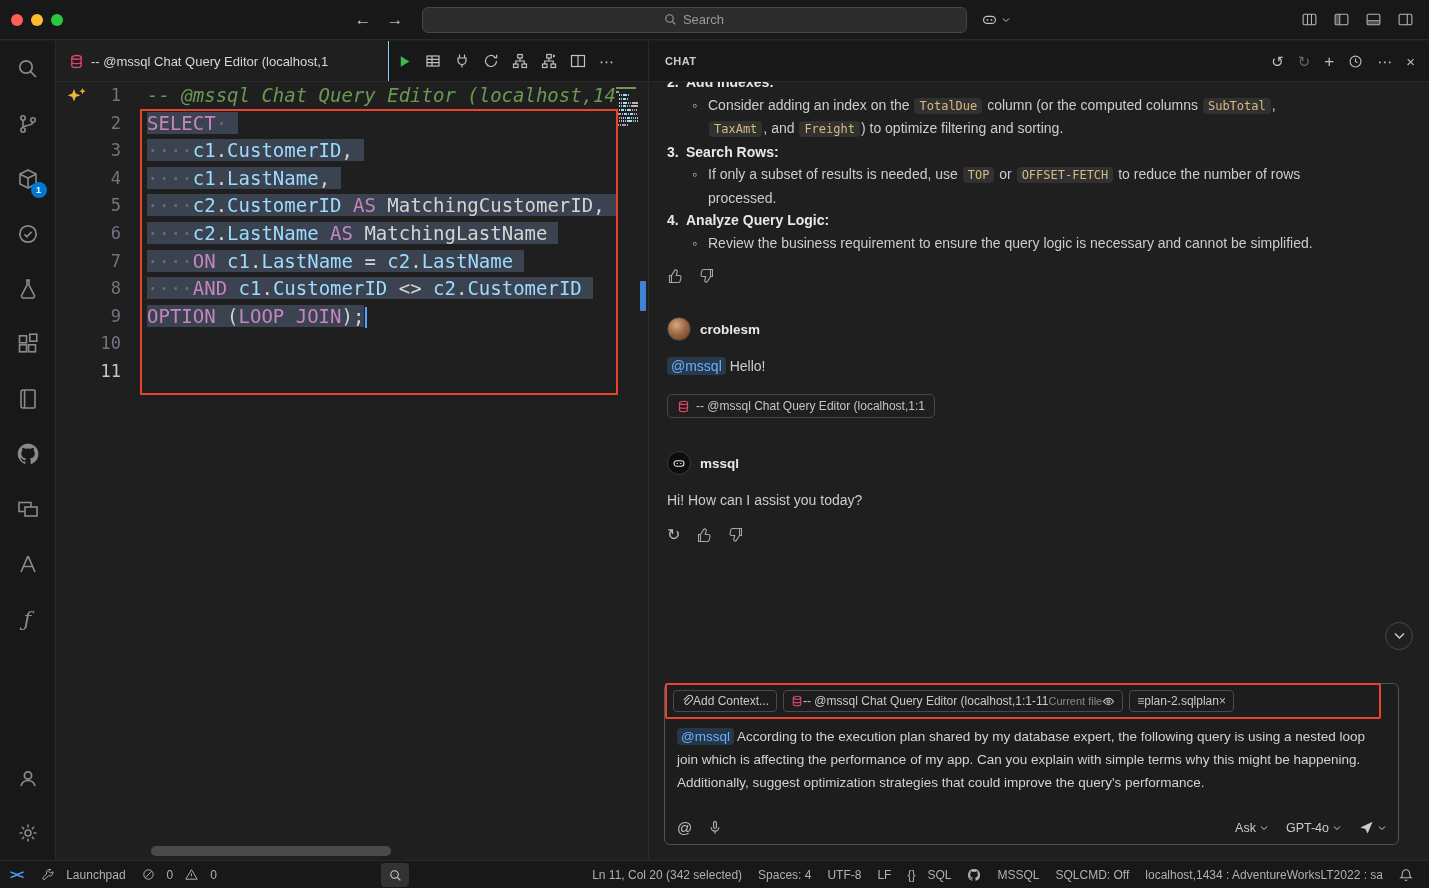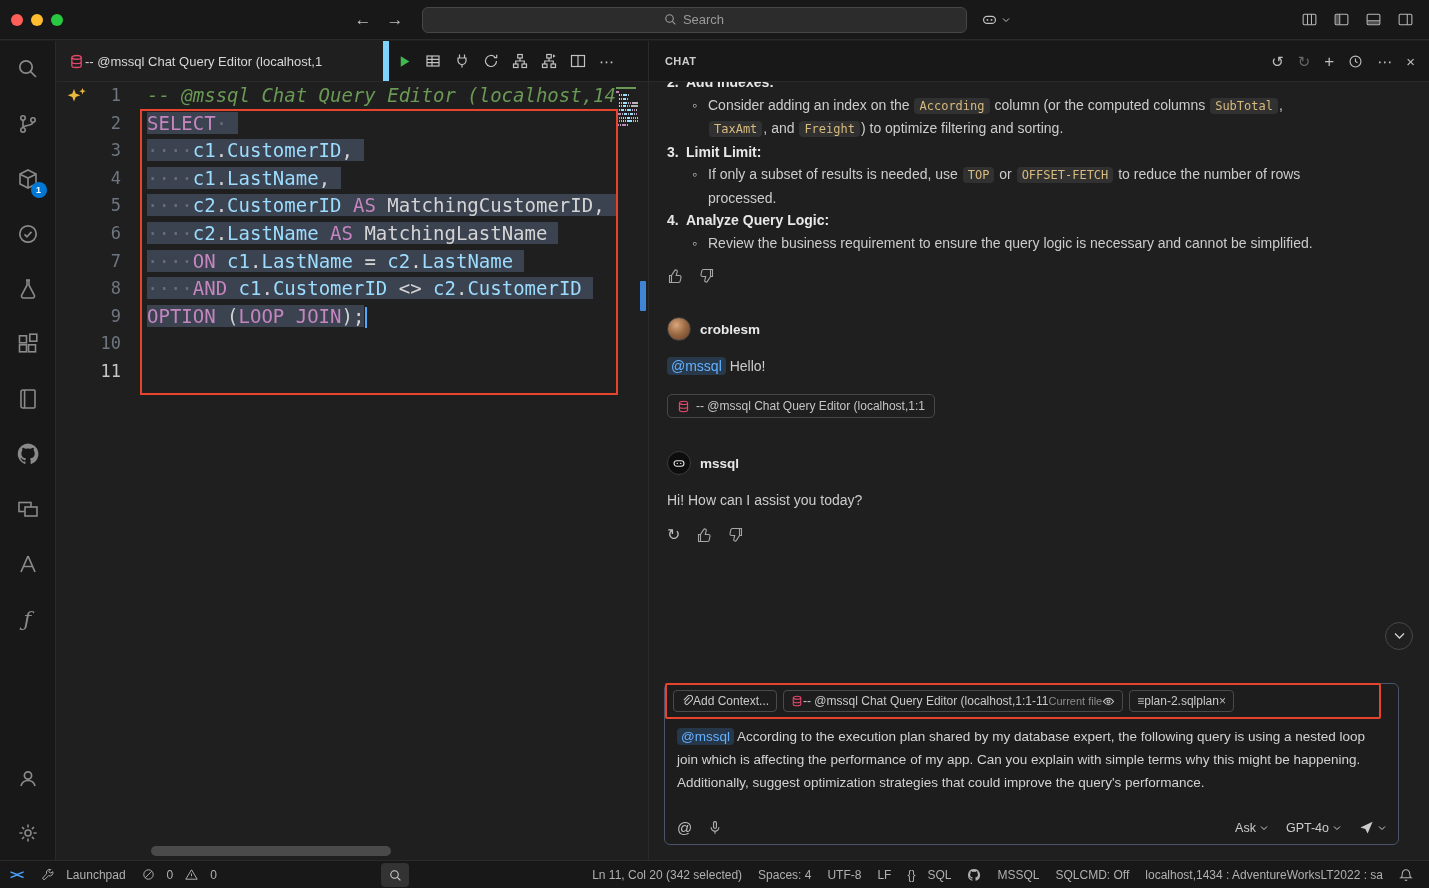--- a/index.html
+++ b/index.html
@@ -16,21 +16,21 @@
 .tb-right{display:flex;gap:15px;margin-left:auto;margin-right:15px;color:#b6b6b6}
 
 .activitybar{position:absolute;left:0;top:41px;bottom:28px;width:56px;background:#181818;border-right:1px solid #2a2a2a;display:flex;flex-direction:column;align-items:center;z-index:6}
 .ab-icon{width:56px;height:55px;display:flex;align-items:center;justify-content:center;color:#8a8a8a;position:relative;flex:none}
 .badge{position:absolute;right:9px;bottom:8px;min-width:16px;height:16px;border-radius:8px;background:#0078d4;color:#fff;font-size:9px;font-weight:700;display:flex;align-items:center;justify-content:center;padding:0 3px}
 .ab-bottom{margin-top:auto}
 .fglyph{font-family:"DejaVu Serif",serif;font-style:italic;font-size:21px;color:#8a8a8a}
 
 .editor-region{position:absolute;left:57px;top:41px;width:591px;bottom:28px;display:flex;flex-direction:column}
 .tabbar{height:41px;flex:none;background:#181818;border-bottom:1px solid #2a2a2a;display:flex;align-items:stretch}
-.tab{width:332px;background:#1f1f1f;display:flex;align-items:center;gap:1px;padding:0 12px;color:#d7d7d7;font-size:13px;border-right:6px solid #7dd3fc}
+.tab{width:332px;background:#1f1f1f;display:flex;align-items:center;gap:7px;padding:0 12px;color:#d7d7d7;font-size:13px;border-right:1px solid #7dd3fc}
 .tab-label{white-space:nowrap;overflow:hidden}
 .tab-actions{display:flex;align-items:center;gap:13px;padding:0 8px;color:#c2c2c2}
 .ellipsis-glyph{font-size:15px;color:#c2c2c2;line-height:1}
 .editor{flex:1;position:relative;display:flex;overflow:hidden;background:#1f1f1f}
 .gutter{width:90px;flex:none;position:relative}
 .sparkle{position:absolute;left:9px;top:5px}
 .ln{height:27.6px;line-height:27.6px;text-align:right;padding-right:26px;color:#6e7681;font-family:"DejaVu Sans Mono",monospace;font-size:17px}
 .ln.active{color:#c6c6c6}
 .code{flex:1;position:relative;font-family:"DejaVu Sans Mono",monospace;font-size:19px;overflow:hidden}
 .code-line{height:27.6px;line-height:27.6px;white-space:pre;color:#d4d4d4}
@@ -393,27 +393,27 @@
 
   <div class="chat-content">
     <div id="chat-list" style="margin-top:-11px">
         <div>
           <div class="chat-li-head">
             <span class="li-num">2.</span>
             <span>Add Indexes:</span>
           </div>
           <div class="chat-bullet">
             <span class="bullet-mark">◦</span>
-            <span class="bullet-body"><span>Consider adding an index on the </span><span class="inline-code">According</span><span> column (or the computed columns </span><span class="inline-code">SubTotal</span><span>,</span><br><span class="inline-code">TaxAmt</span><span>, and </span><span class="inline-code">Freight</span><span>) to optimize filtering and sorting.</span></span>
+            <span class="bullet-body"><span>Consider adding an index on the </span><span class="inline-code">TotalDue</span><span> column (or the computed columns </span><span class="inline-code">SubTotal</span><span>,</span><br><span class="inline-code">TaxAmt</span><span>, and </span><span class="inline-code">Freight</span><span>) to optimize filtering and sorting.</span></span>
           </div>
         </div>
         <div>
           <div class="chat-li-head">
             <span class="li-num">3.</span>
-            <span>Limit Limit:</span>
+            <span>Search Rows:</span>
           </div>
           <div class="chat-bullet">
             <span class="bullet-mark">◦</span>
             <span class="bullet-body"><span>If only a subset of results is needed, use </span><span class="inline-code">TOP</span><span> or </span><span class="inline-code">OFFSET-FETCH</span><span> to reduce the number of rows</span><br><span>processed.</span></span>
           </div>
         </div>
         <div>
           <div class="chat-li-head">
             <span class="li-num">4.</span>
             <span>Analyze Query Logic:</span>

